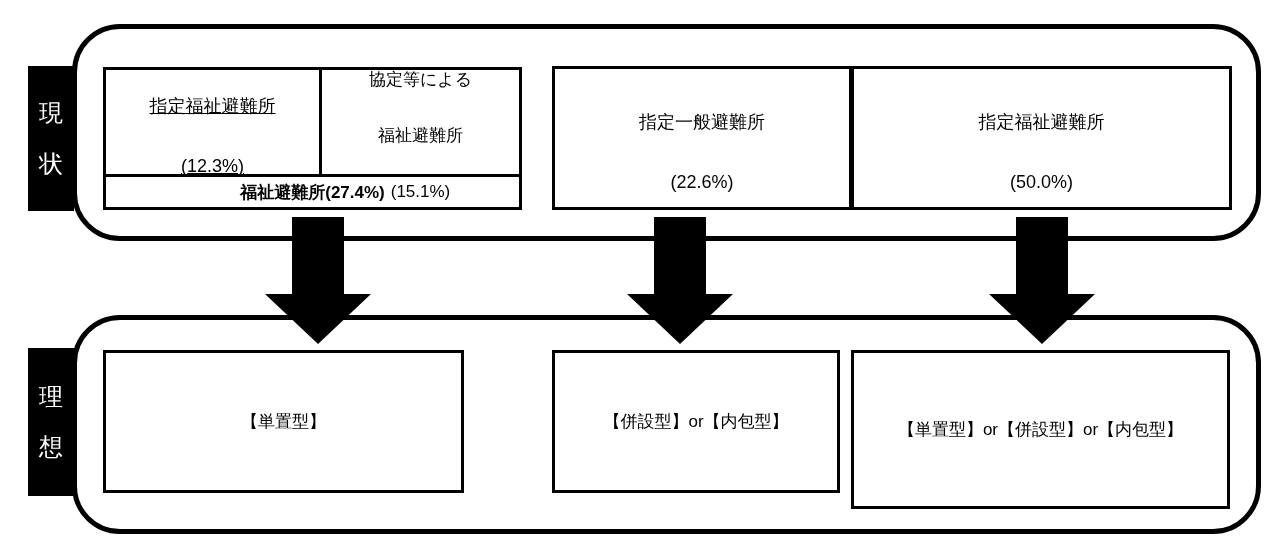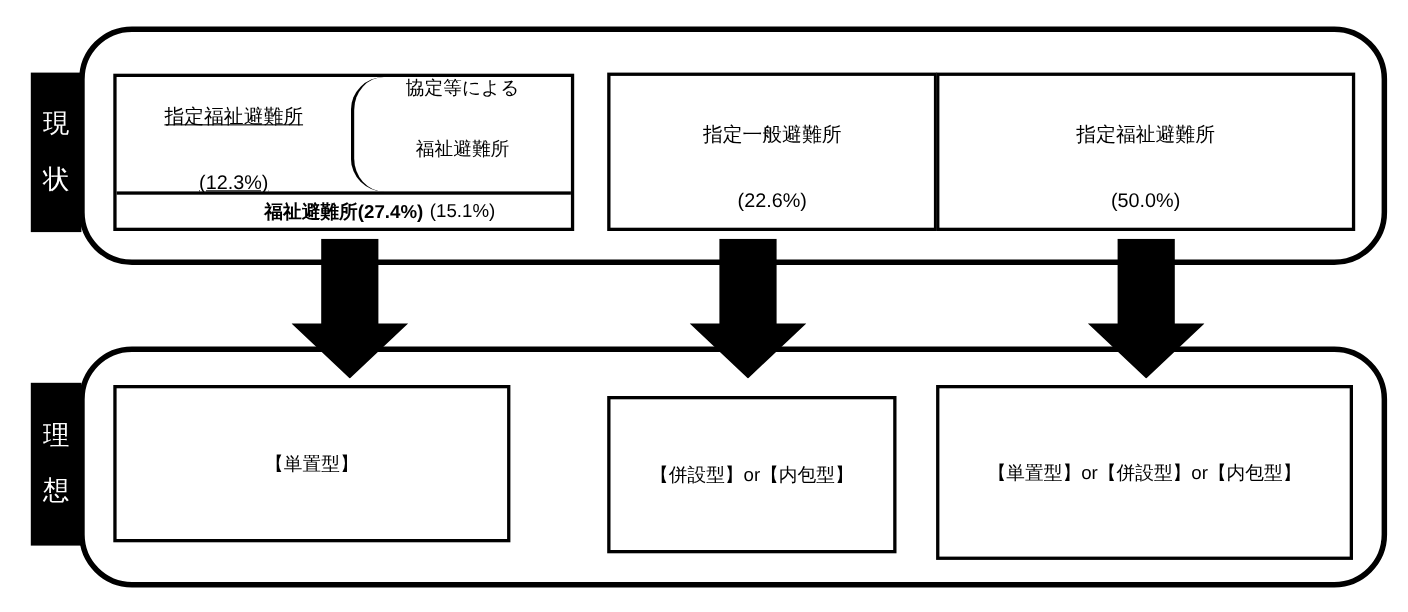--- a/index.html
+++ b/index.html
@@ -79,40 +79,39 @@
     z-index: 2;
   }
   .composite .row { display: flex; flex: 1; min-height: 0; }
   .composite .cell {
     display: flex;
     align-items: center;
     justify-content: center;
     text-align: center;
     font-size: 18px;
     box-sizing: border-box;
-    border-radius: 30px;
   }
   .composite .cell.left  { width: 213px; text-decoration: underline; }
   .composite .cell.right { flex: 1; border-left: 3px solid #000000; font-size: 17px; }
   .composite .footer {
     height: 33px;
     border-top: 3px solid #000000;
     display: flex;
     align-items: center;
     justify-content: center;
     font-size: 17px;
     box-sizing: border-box;
     font-weight: bold;
   }
 
   .box.general { left: 552px; top: 66px;  width: 300px; height: 144px; }
   .box.none    { left: 851px; top: 66px;  width: 381px; height: 144px; }
 
   .box.ideal1  { left: 103px; top: 350px; width: 361px; height: 143px; font-size: 17px; }
-  .box.ideal2  { left: 552px; top: 360px; width: 263px; height: 143px; font-size: 17px; }
+  .box.ideal2  { left: 552px; top: 350px; width: 288px; height: 143px; font-size: 17px; }
   .box.ideal3  { left: 851px; top: 350px; width: 379px; height: 159px; font-size: 17px; }
 
   
   .arrow {
     position: absolute;
     top: 217px;
     width: 106px;
     height: 127px;
     z-index: 3;
   }

